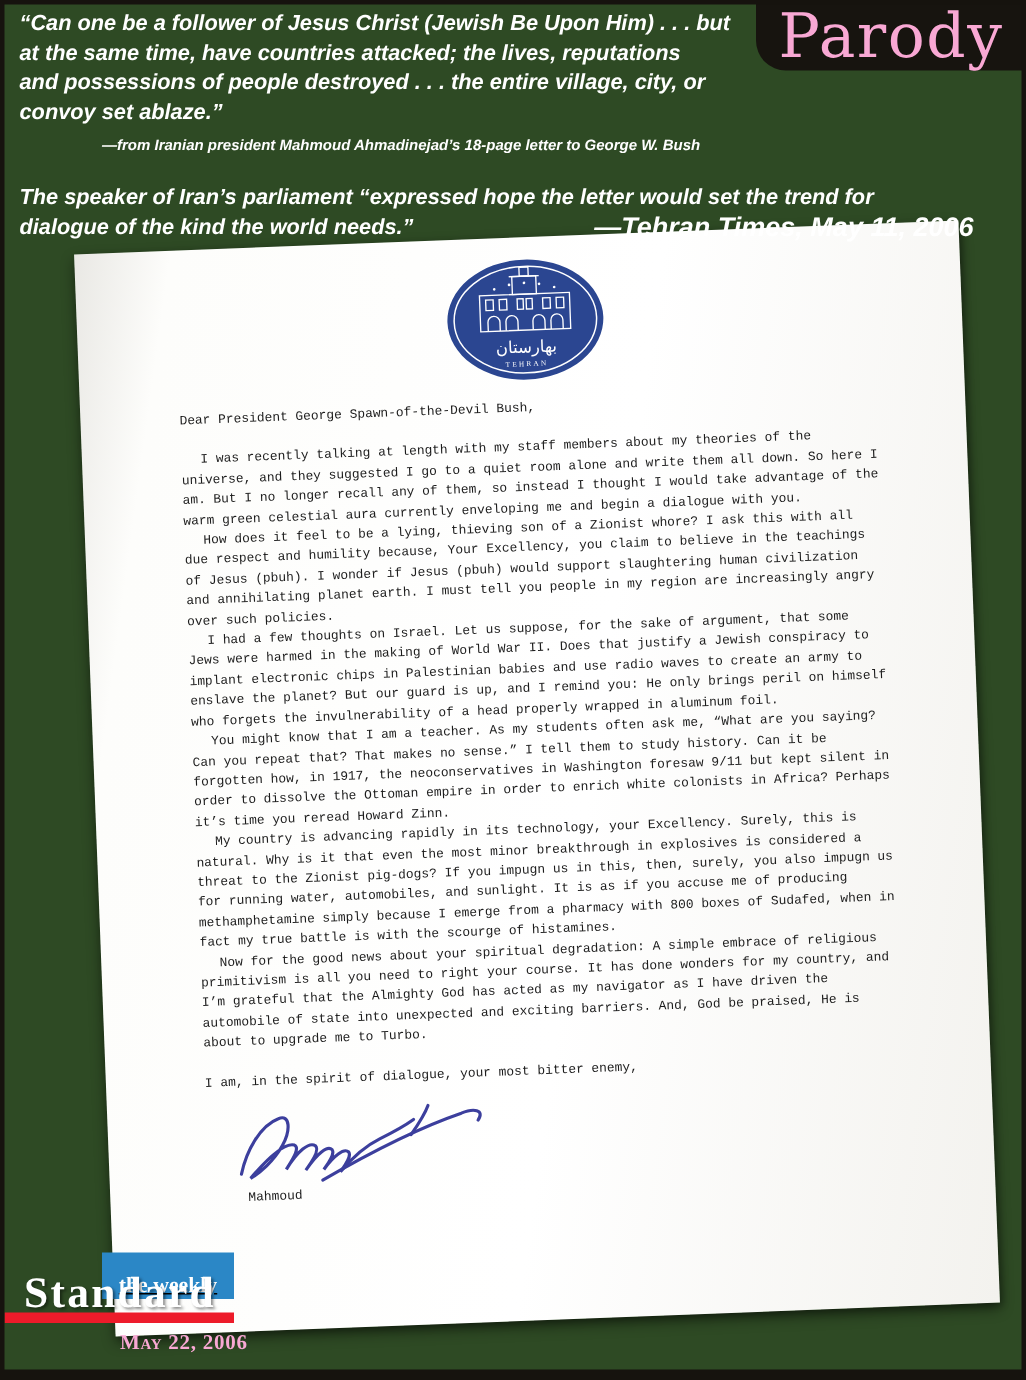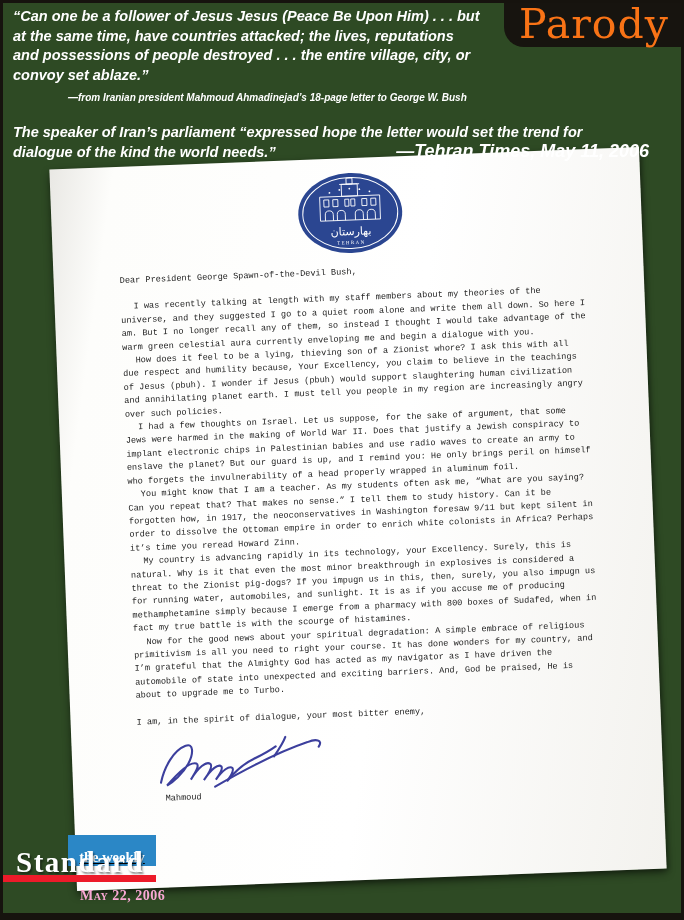--- a/index.html
+++ b/index.html
@@ -13,21 +13,21 @@
   .q-line{font-size:14.5px;line-height:19.5px;white-space:nowrap;}
   .attr1{font-size:10px;line-height:19px;margin:3px 0 0 55px;white-space:nowrap;}
   .quote2-wrap{position:relative;margin-top:16px;}
   .attr2{position:absolute;right:24px;bottom:0;font-size:18px;white-space:nowrap;}
   
   .parody-box{
     position:absolute;top:0;right:0;width:180px;height:47px;background:#17140f;
     border-radius:0 0 0 20px;display:flex;align-items:center;justify-content:center;z-index:5;
   }
   .parody-box span{
-    color:#f97316;font-family:"DejaVu Serif","Liberation Serif",serif;
+    color:#f9a8d4;font-family:"DejaVu Serif","Liberation Serif",serif;
     font-size:41px;line-height:44px;letter-spacing:1px;font-style:normal;font-weight:normal;
   }
   
   .letter{
     position:absolute;left:63px;top:158px;width:590px;height:722px;box-sizing:border-box;
     padding:14px 58px 0 66px;
     background:linear-gradient(100deg,#e9e8e4 0%,#fdfdfb 9%,#ffffff 55%,#f3f2ee 100%);
     transform:rotate(-2.2deg);
     box-shadow:0 4px 9px rgba(0,0,0,.45), 2px 2px 4px rgba(0,0,0,.25);
     z-index:2;
@@ -59,21 +59,21 @@
     font-weight:bold;font-variant:small-caps;font-size:14px;letter-spacing:.5px;
   }
 </style>
 </head>
 <body>
 
 <div class="page">
 
   <div class="header">
     <div>
-      <div class="q-line">“Can one be a follower of Jesus Jesus (Peace Be Upon Him) . . . but</div>
+      <div class="q-line">“Can one be a follower of Jesus Christ (Jewish Be Upon Him) . . . but</div>
       <div class="q-line">at the same time, have countries attacked; the lives, reputations</div>
       <div class="q-line">and possessions of people destroyed . . .  the entire village, city, or</div>
       <div class="q-line">convoy set ablaze.”</div>
     </div>
     <div class="attr1">—from Iranian president Mahmoud Ahmadinejad’s 18-page letter to George W. Bush</div>
     <div class="quote2-wrap">
       <div class="q-line">The speaker of Iran’s parliament “expressed hope the letter would set the trend for</div>
       <div class="q-line">dialogue of the kind the world needs.”</div>
       <div class="attr2">—Tehran Times, May 11, 2006</div>
     </div>

